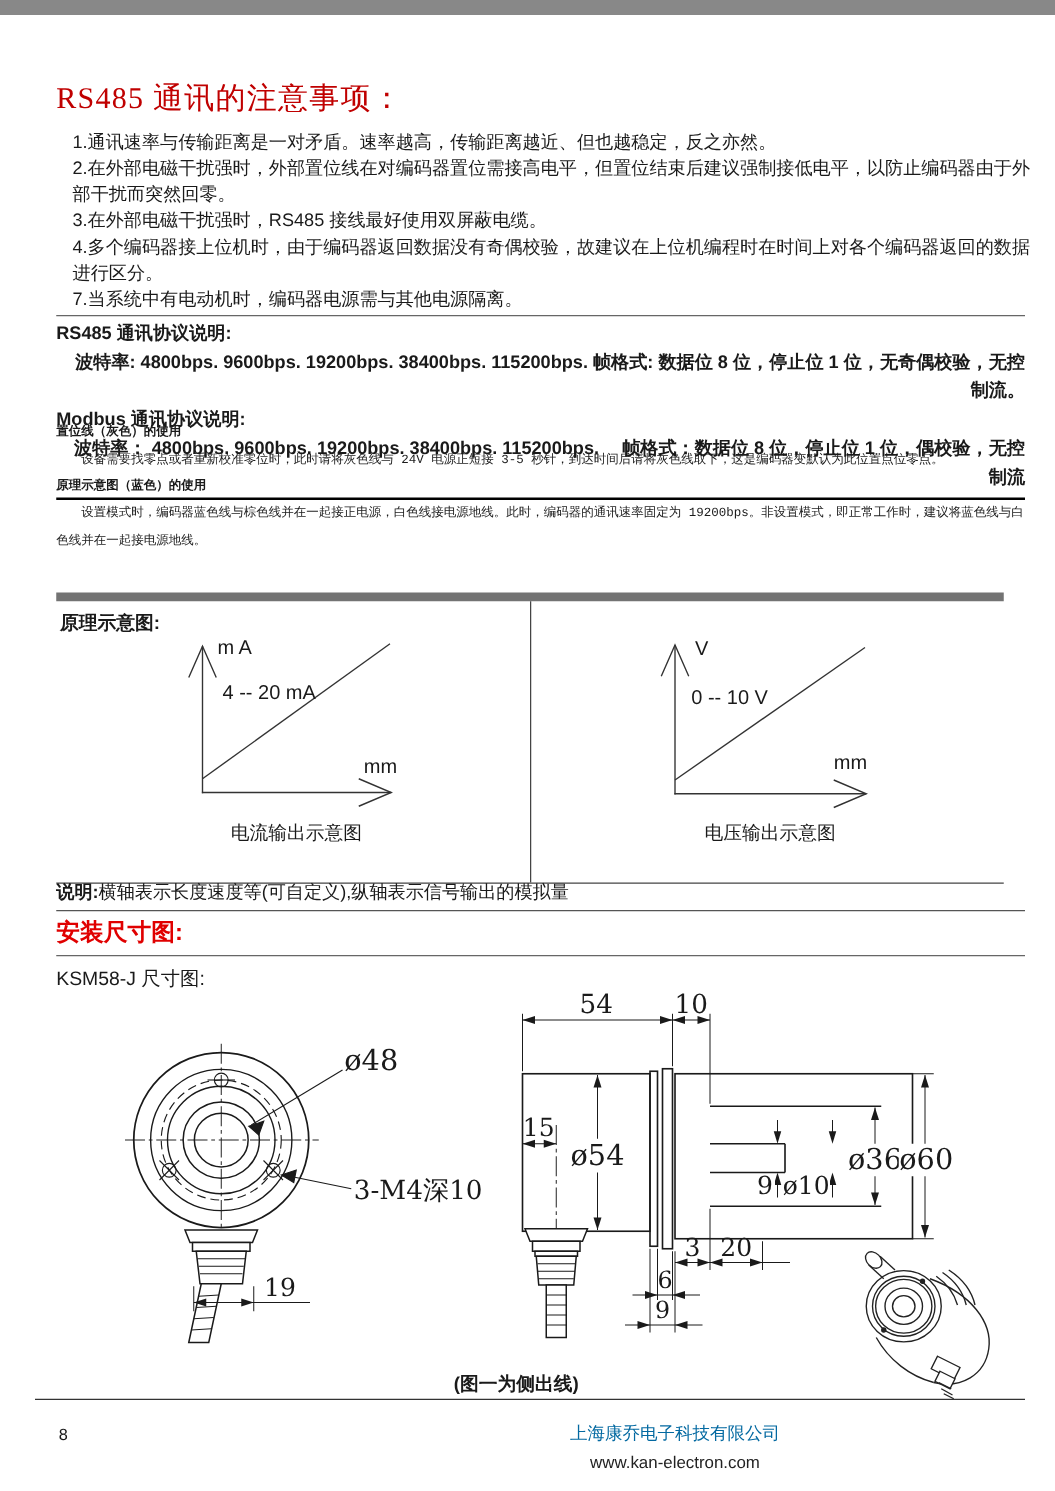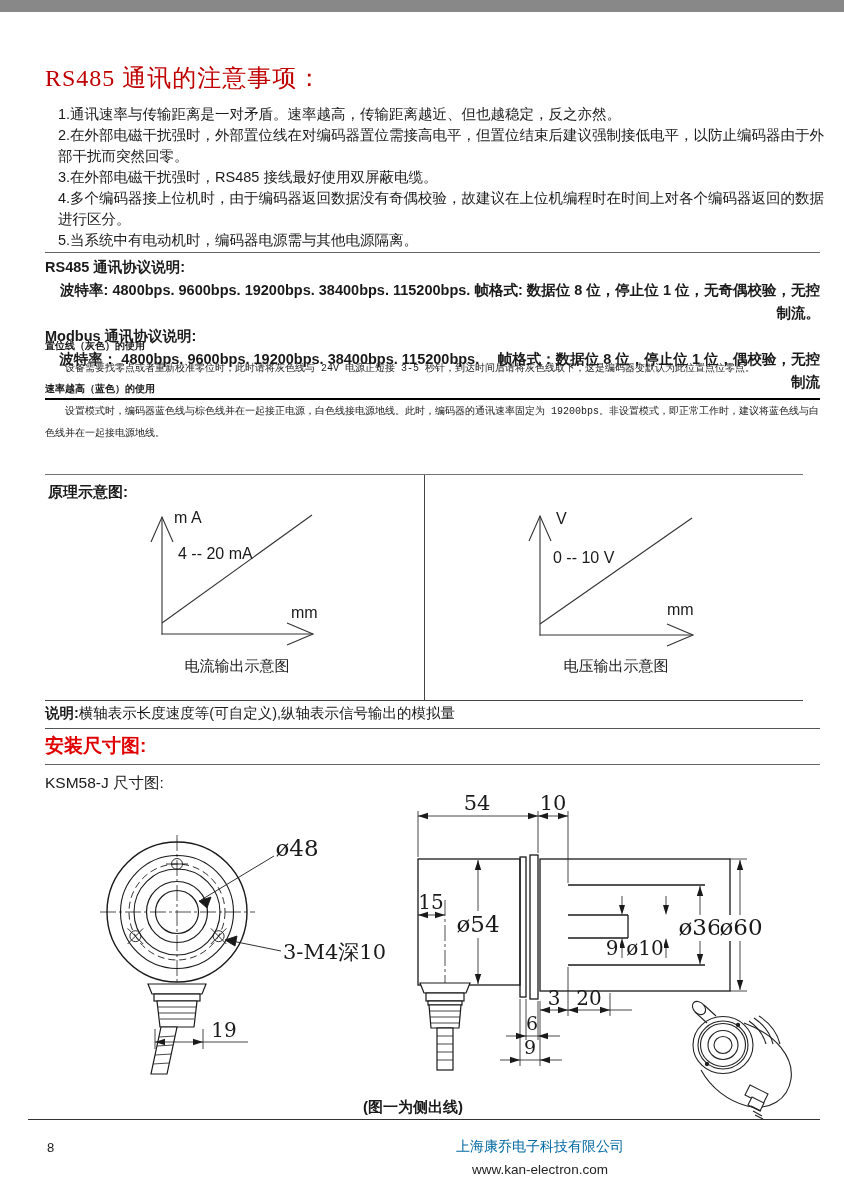--- a/index.html
+++ b/index.html
@@ -9,21 +9,21 @@
   p{margin:0;}
   .title{left:45px;top:50px;font-family:"Liberation Serif","DejaVu Serif",serif;
          font-size:24px;color:#c00000;letter-spacing:1px;}
   .notes{left:58px;top:92px;width:776px;font-size:14.5px;line-height:21px;}
   .proto{left:45px;top:240px;width:775px;border-top:1px solid #666;border-bottom:2px solid #000;
          padding:3px 0 4px 0;font-size:14.5px;font-weight:bold;line-height:23px;}
   .proto .ind{padding-left:12px;text-align:right;}
   .grayblue{left:45px;top:324px;width:776px;font-size:10px;line-height:21.7px;font-family:Liberation Mono, monospace;}
   .grayblue .hd{font-weight:bold;}
   .grayblue .bd{text-indent:2em;}
-  .chartbox{left:45px;top:462px;width:758px;height:225px;border-top:1px solid #737373;border-bottom:1px solid #444;}
+  .chartbox{left:45px;top:462px;width:758px;height:225px;border-top:7px solid #737373;border-bottom:1px solid #444;}
   .chartbox .divider{position:absolute;left:379px;top:0;width:1px;height:225px;background:#444;}
   .chartbox .hd{position:absolute;left:3px;top:8px;font-size:15px;font-weight:bold;}
   .noterow{left:45px;top:688px;width:775px;height:24px;border-bottom:1px solid #555;
            font-size:14.5px;padding-top:4px;}
   .noterow .lb{font-weight:bold;}
   .installhead{left:45px;top:713px;width:775px;height:39px;border-bottom:1px solid #666;}
   .installhead .hd{margin-top:8px;font-size:19px;font-weight:bold;color:#e00000;}
   .subhead{left:45px;top:761px;font-size:15.5px;}
   .figcap{left:0;top:1086px;width:826px;text-align:center;font-size:15px;font-weight:bold;}
   .footer-line{left:28px;top:1107px;width:792px;height:0;border-top:1px solid #333;}
@@ -38,34 +38,34 @@
 
 <div class="page">
 
   <div class="abs title">RS485 通讯的注意事项：</div>
 
   <div class="abs notes">
     <p>1.通讯速率与传输距离是一对矛盾。速率越高，传输距离越近、但也越稳定，反之亦然。</p>
     <p>2.在外部电磁干扰强时，外部置位线在对编码器置位需接高电平，但置位结束后建议强制接低电平，以防止编码器由于外部干扰而突然回零。</p>
     <p>3.在外部电磁干扰强时，RS485 接线最好使用双屏蔽电缆。</p>
     <p>4.多个编码器接上位机时，由于编码器返回数据没有奇偶校验，故建议在上位机编程时在时间上对各个编码器返回的数据进行区分。</p>
-    <p>5.当系统中有电动机时，编码器电源需与其他电源隔离。</p>
+    <p>7.当系统中有电动机时，编码器电源需与其他电源隔离。</p>
   </div>
 
   <div class="abs proto">
     <p>RS485 通讯协议说明:</p>
     <p class="ind">波特率: 4800bps. 9600bps. 19200bps. 38400bps. 115200bps. 帧格式: 数据位 8 位，停止位 1 位，无奇偶校验，无控制流。</p>
     <p>Modbus 通讯协议说明:</p>
     <p class="ind">波特率： 4800bps. 9600bps. 19200bps. 38400bps. 115200bps.　 帧格式：数据位 8 位，停止位 1 位，偶校验，无控制流</p>
   </div>
 
   <div class="abs grayblue">
     <p class="hd">置位线（灰色）的使用</p>
     <p class="bd">设备需要找零点或者重新校准零位时，此时请将灰色线与 24V 电源正短接 3-5 秒针，到达时间后请将灰色线取下，这是编码器变默认为此位置点位零点。</p>
-    <p class="hd">速率越高（蓝色）的使用</p>
+    <p class="hd">原理示意图（蓝色）的使用</p>
     <p class="bd">设置模式时，编码器蓝色线与棕色线并在一起接正电源，白色线接电源地线。此时，编码器的通讯速率固定为 19200bps。非设置模式，即正常工作时，建议将蓝色线与白色线并在一起接电源地线。</p>
   </div>
 
   <div class="abs chartbox">
     <div class="hd">原理示意图:</div>
     <div class="divider"></div>
   </div>
 
   <svg class="abs" style="left:45px;top:462px" width="380" height="226" viewBox="45 462 380 226">
     <g stroke="#333" stroke-width="1.1" fill="none">

